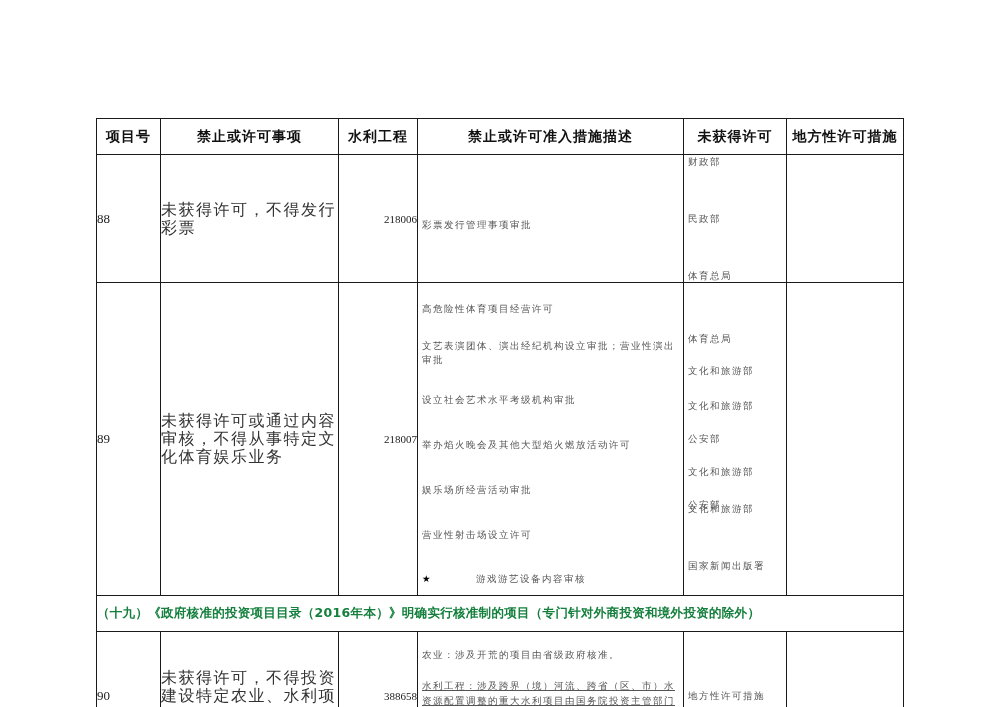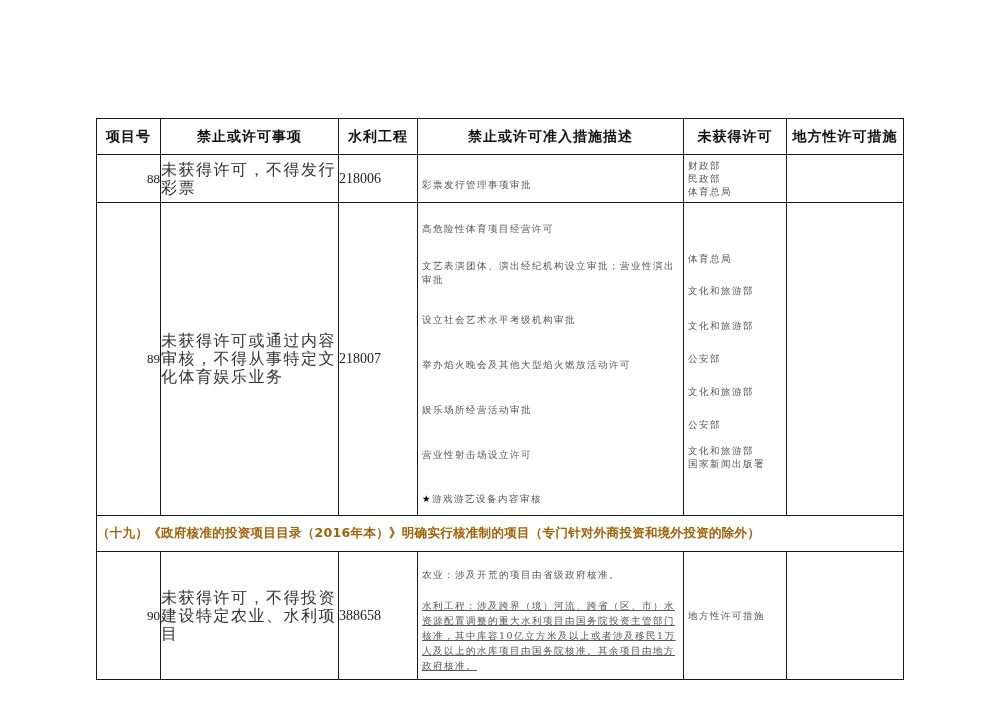--- a/index.html
+++ b/index.html
@@ -4,27 +4,27 @@
 <style>
   html, body { margin: 0; padding: 0; background: #ffffff; }
   body { width: 1000px; height: 707px; position: relative; overflow: hidden;
          font-family: "DejaVu Serif", "Liberation Serif", serif; color: #222; }
   .page { position: absolute; left: 0; top: 0; width: 1000px; height: 707px; }
   table.main { position: absolute; left: 96px; top: 118px; width: 807px;
                border-collapse: collapse; table-layout: fixed; }
   table.main td, table.main th { border: 1.5px solid #1a1a1a; padding: 0; vertical-align: middle; }
   th { font-family: Liberation Sans, sans-serif; font-weight: bold; font-size: 14px; height: 35px;
        text-align: center; letter-spacing: 1px; color: #111; }
-  td.num { text-align: right; font-size: 13px; font-family: "Liberation Serif", serif; }
-  td.code { text-align: left; font-size: 14px; font-family: "Liberation Serif", serif; }
+  td.num { text-align: left; font-size: 13px; font-family: "Liberation Serif", serif; }
+  td.code { text-align: right; font-size: 11px; font-family: "Liberation Serif", serif; }
   td.item { font-size: 16px; padding: 0 4px; line-height: 18px; letter-spacing: 1.5px; color: #333; }
   td.desc, td.dept { font-size: 9.5px; color: #555; letter-spacing: 1.5px; }
-  .sub { display: flex; align-items: center; line-height: 14px; padding: 0 4px; }
+  .sub { display: flex; align-items: center; line-height: 14px; padding: 0 4px; gap: 44px; }
   td.desc .sub { padding-left: 4px; margin-top: 12px; }
-  .section { font-family: "DejaVu Sans", sans-serif; font-size: 12.5px; font-weight: bold; color: #a16207;
+  .section { font-family: "DejaVu Sans", sans-serif; font-size: 12.5px; font-weight: bold; color: #15803d;
              padding-left: 4px; height: 35px; letter-spacing: 0.3px; }
   .page-num { position: absolute; top: 598px; left: 0; width: 1000px; text-align: center;
               font-family: "Liberation Serif", serif; font-size: 17px; color: #222; }
   .star { color: #000; }
 </style>
 </head>
 <body>
 
 <div class="page">
   <table class="main">

